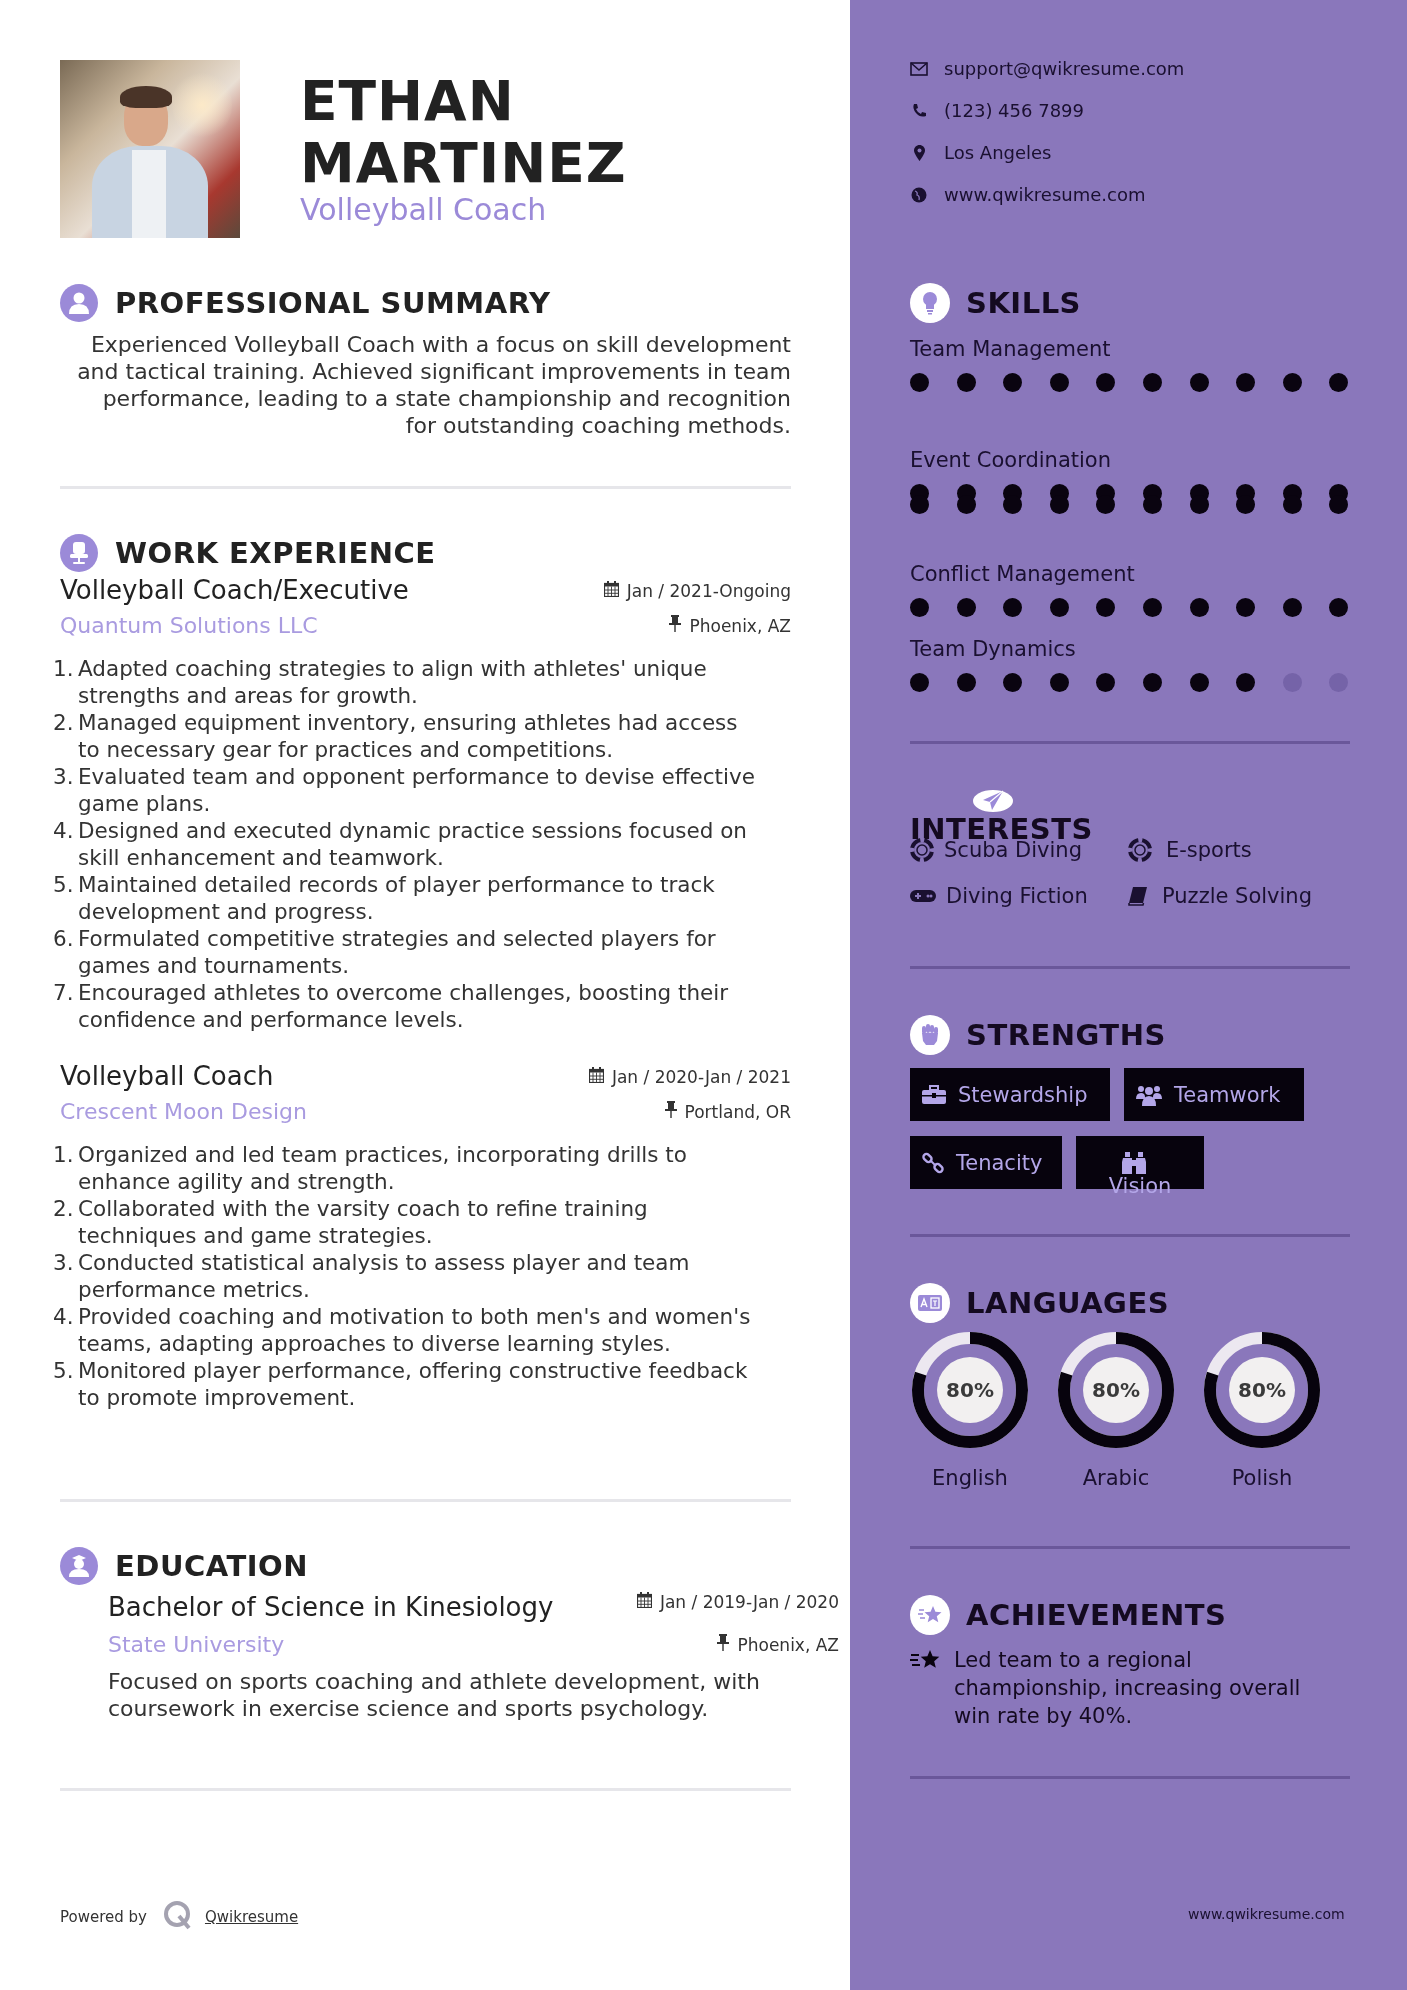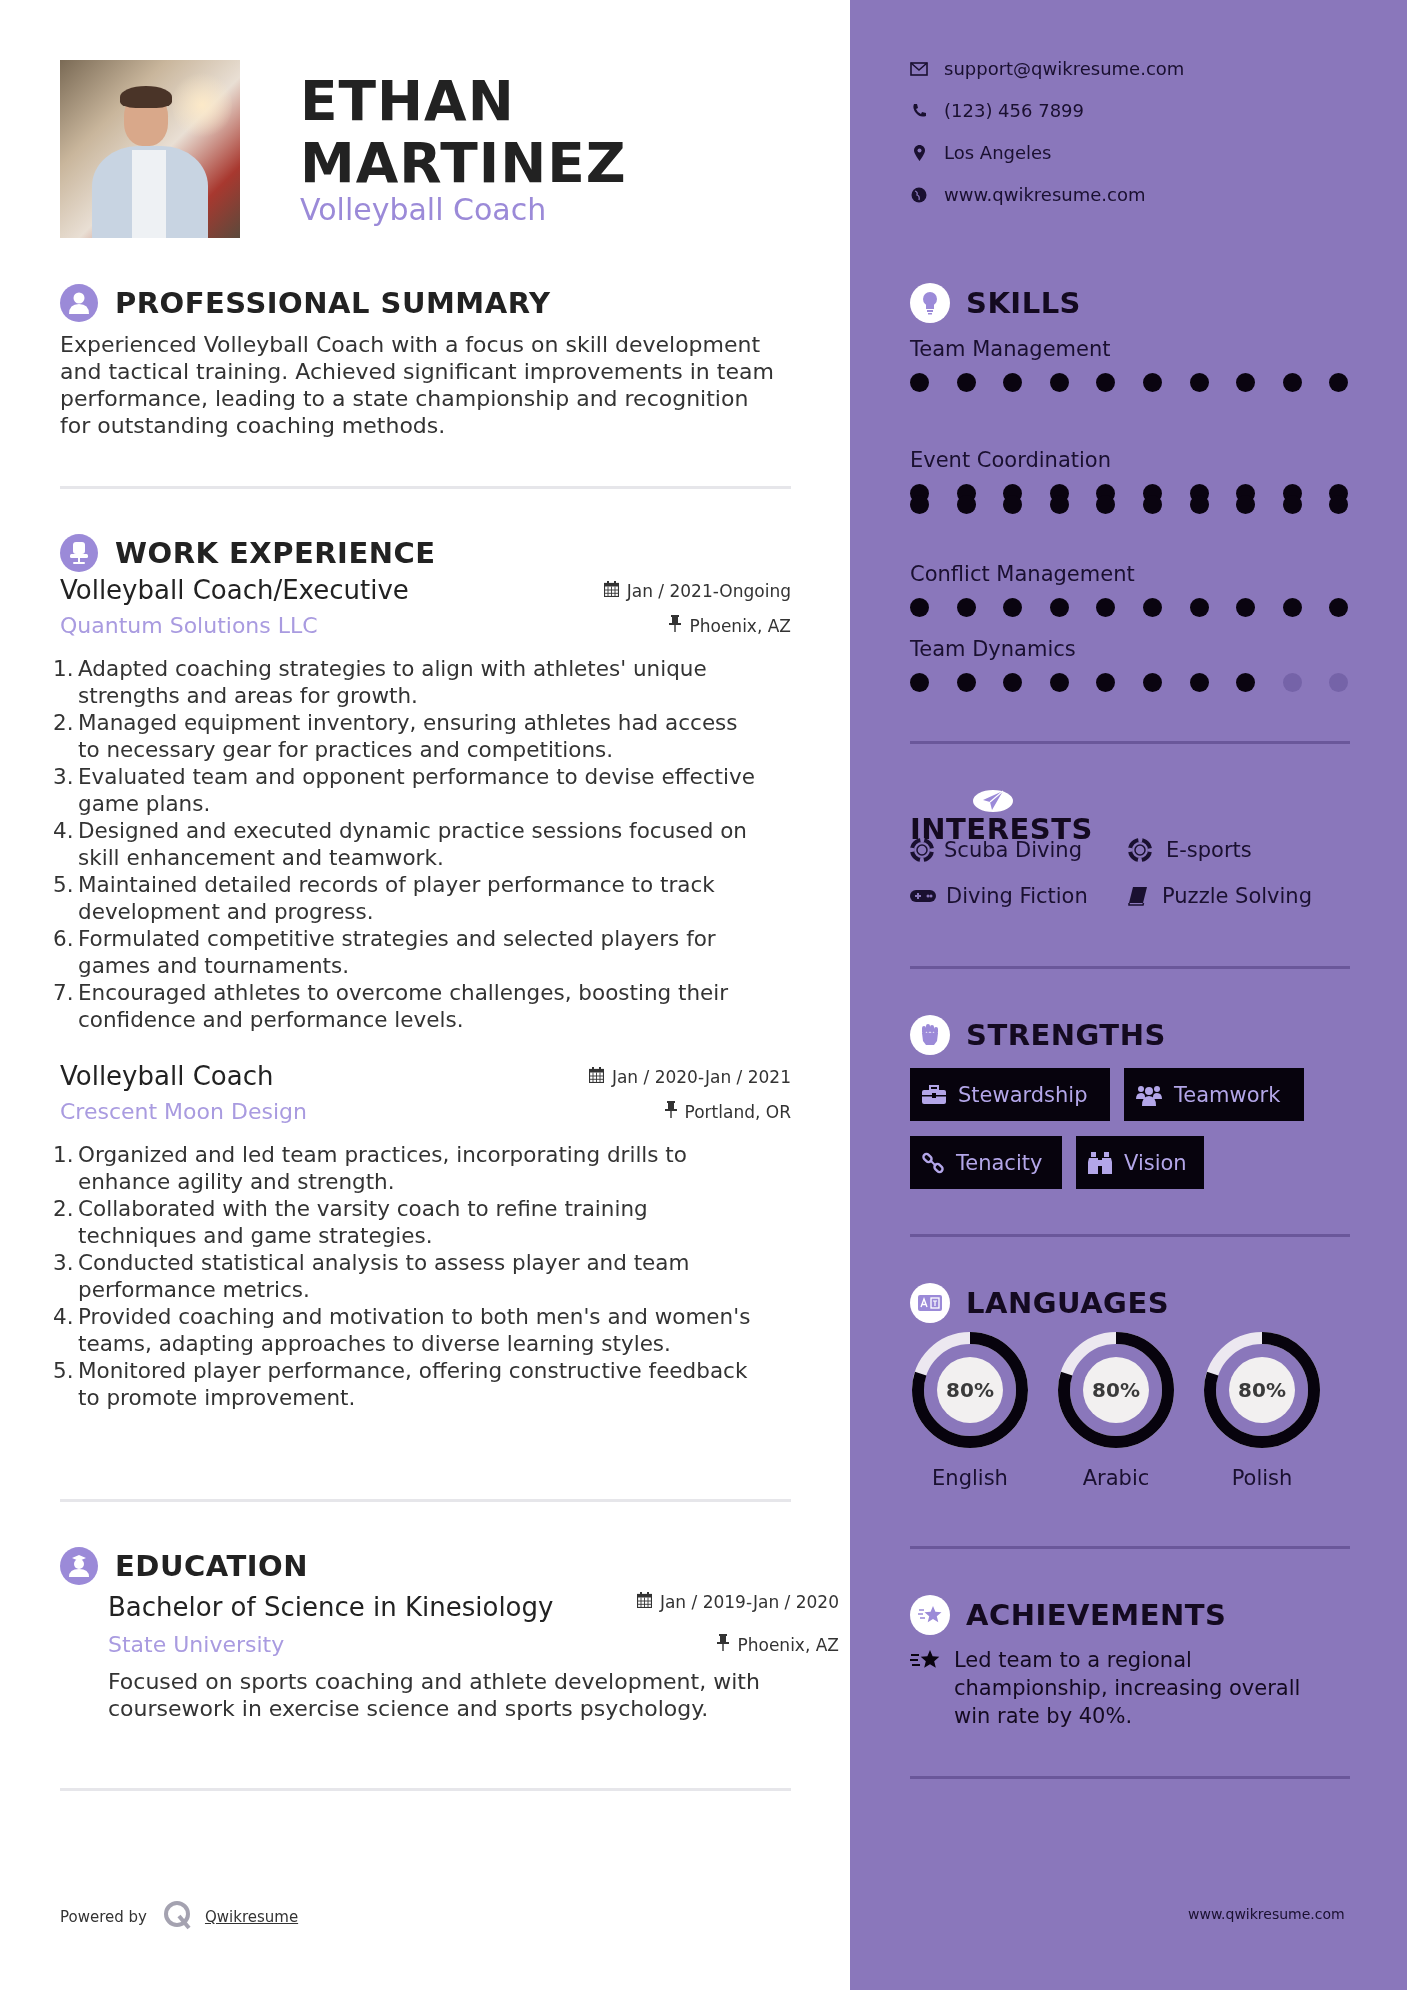--- a/index.html
+++ b/index.html
@@ -104,21 +104,21 @@
         <div class="head"></div>
         <div class="hair"></div>
       </div>
       <div class="name">
         <div>ETHAN</div>
         <div>MARTINEZ</div>
       </div>
       <div class="title">Volleyball Coach</div>
     </div>
 
-    <div class="section" style="top:283px;">
+    <div class="section" style="top:283px;text-align:right;">
       <div class="sec-head">
         <span class="sec-icon">
           <svg width="22" height="24" viewBox="0 0 22 24">
               <circle cx="11" cy="7" r="5.5" fill="#fff"></circle>
               <path d="M1 23 Q1 13 11 13 Q21 13 21 23 Z" fill="#fff"></path>
             </svg>
         </span>
         <span class="sec-title">PROFESSIONAL SUMMARY</span>
       </div>
       <div class="para" style="margin-top:8px;">
@@ -556,21 +556,21 @@
       <div class="strength" style="left:0; top:1136px; width:152px;">
         <span class="si">
           <svg width="22" height="22" viewBox="0 0 22 22">
               <rect x="1" y="3" width="9" height="6" rx="3" transform="rotate(45 5.5 6)" fill="none" stroke="#b3a6e8" stroke-width="2.4"></rect>
               <rect x="12" y="13" width="9" height="6" rx="3" transform="rotate(45 16.5 16)" fill="none" stroke="#b3a6e8" stroke-width="2.4"></rect>
               <path d="M8 8 L14 14" stroke="#b3a6e8" stroke-width="2"></path>
             </svg>
         </span>
         <span>Tenacity</span>
       </div>
-      <div class="strength" style="left:166px; top:1136px; width:128px;">
+      <div class="strength" style="left:166px; top:1136px; width:128px;flex-direction:column;">
         <span class="si">
           <svg width="24" height="22" viewBox="0 0 24 22">
               <rect x="3" y="0" width="5" height="5" fill="#b3a6e8"></rect>
               <rect x="16" y="0" width="5" height="5" fill="#b3a6e8"></rect>
               <path d="M1 6 L10 6 L10 22 L0 22 L0 10 Z" fill="#b3a6e8"></path>
               <path d="M14 6 L23 6 L24 10 L24 22 L14 22 Z" fill="#b3a6e8"></path>
               <rect x="10" y="8" width="4" height="6" fill="#b3a6e8"></rect>
             </svg>
         </span>
         <span>Vision</span>

